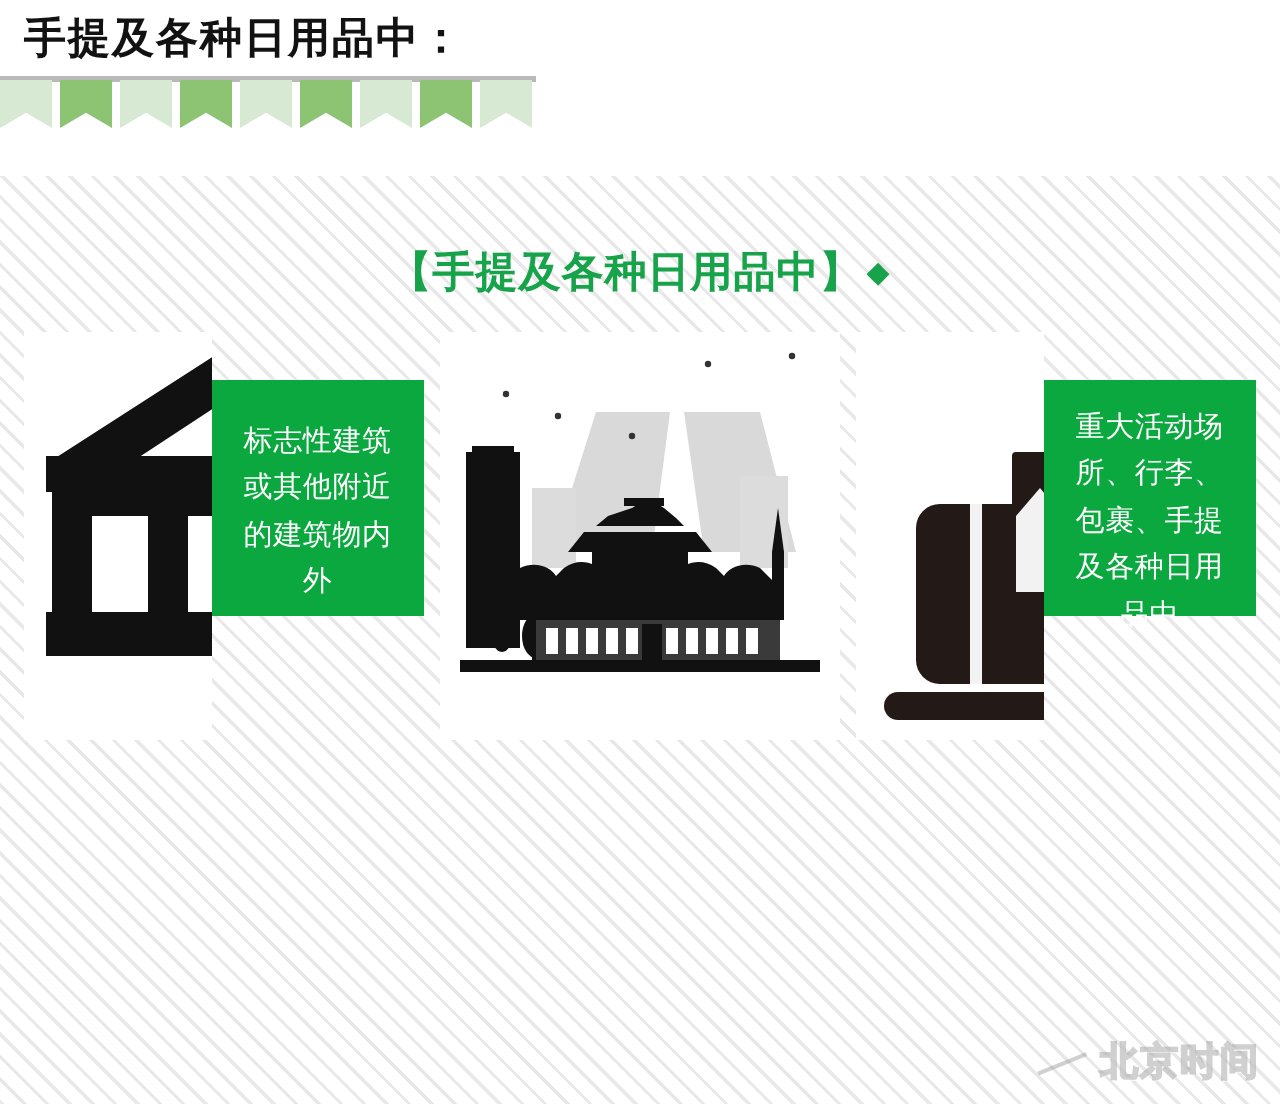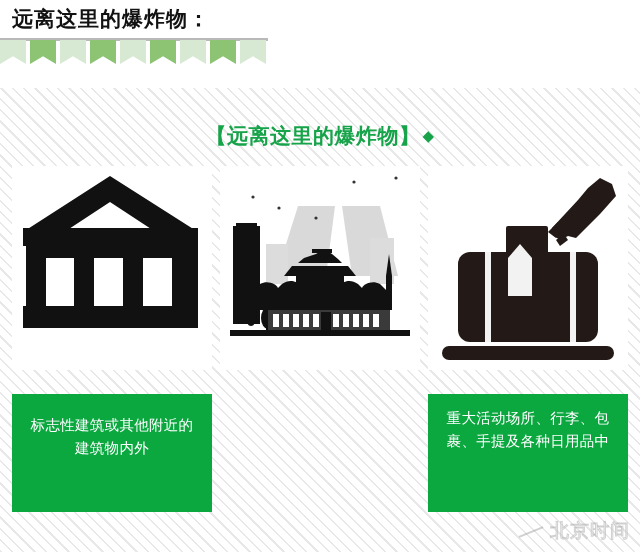--- a/index.html
+++ b/index.html
@@ -103,21 +103,21 @@
     position: absolute;
     left: 12px; top: 166px;
     width: 616px;
     height: 350px;
     display: flex;
     gap: 8px;
   }
   .card {
     width: 200px;
     display: flex;
-    flex-direction: column;
+    flex-direction: row;
   }
   .card-figure {
     position: relative;
     width: 200px;
     height: 204px;
     background: #ffffff;
     overflow: hidden;
   }
   .card-figure svg { display: block; }
 
@@ -135,21 +135,21 @@
     letter-spacing: 0.3px;
   }
   .card-caption.wide-pad { padding-top: 13px; }
 
   
   .watermark {
     position: absolute;
     right: 10px;
     bottom: 8px;
     font-size: 19px;
-    font-weight: normal;
+    font-weight: bold;
     letter-spacing: 1px;
     color: rgba(255,255,255,0.05);
     -webkit-text-stroke: 1px rgba(150,150,150,0.45);
     text-shadow: 0 1px 0 rgba(255,255,255,0.7);
     white-space: nowrap;
   }
   .watermark-slash {
     position: absolute;
     right: 96px;
     bottom: 20px;
@@ -158,42 +158,42 @@
     background: rgba(150,150,150,0.45);
     transform: rotate(-22deg);
   }
 </style>
 </head>
 <body>
 
 <div id="page">
 
   <div class="header">
-    <div class="header-title">远离这里的爆炸物：</div>
+    <div class="header-title">手提及各种日用品中：</div>
   </div>
 
   <div class="bunting">
     <div class="bunting-string"></div>
     <div class="flags">
       <div class="flag pale"></div>
       <div class="flag mid"></div>
       <div class="flag pale"></div>
       <div class="flag mid"></div>
       <div class="flag pale"></div>
       <div class="flag mid"></div>
       <div class="flag pale"></div>
       <div class="flag mid"></div>
       <div class="flag pale"></div>
     </div>
   </div>
 
   <div class="body-panel"></div>
 
   <div class="section-heading">
-    <span>【远离这里的爆炸物】</span><span class="diamond">◆</span>
+    <span>【手提及各种日用品中】</span><span class="diamond">◆</span>
   </div>
 
   <div class="cards">
 
     <div class="card">
       <div class="card-figure">
         <svg width="200" height="204" viewBox="0 0 200 204">
           <g fill="#111111">
 
             <polygon points="98,10 186,66 186,80 165,80 98,36 31,80 11,80 11,66"></polygon>

